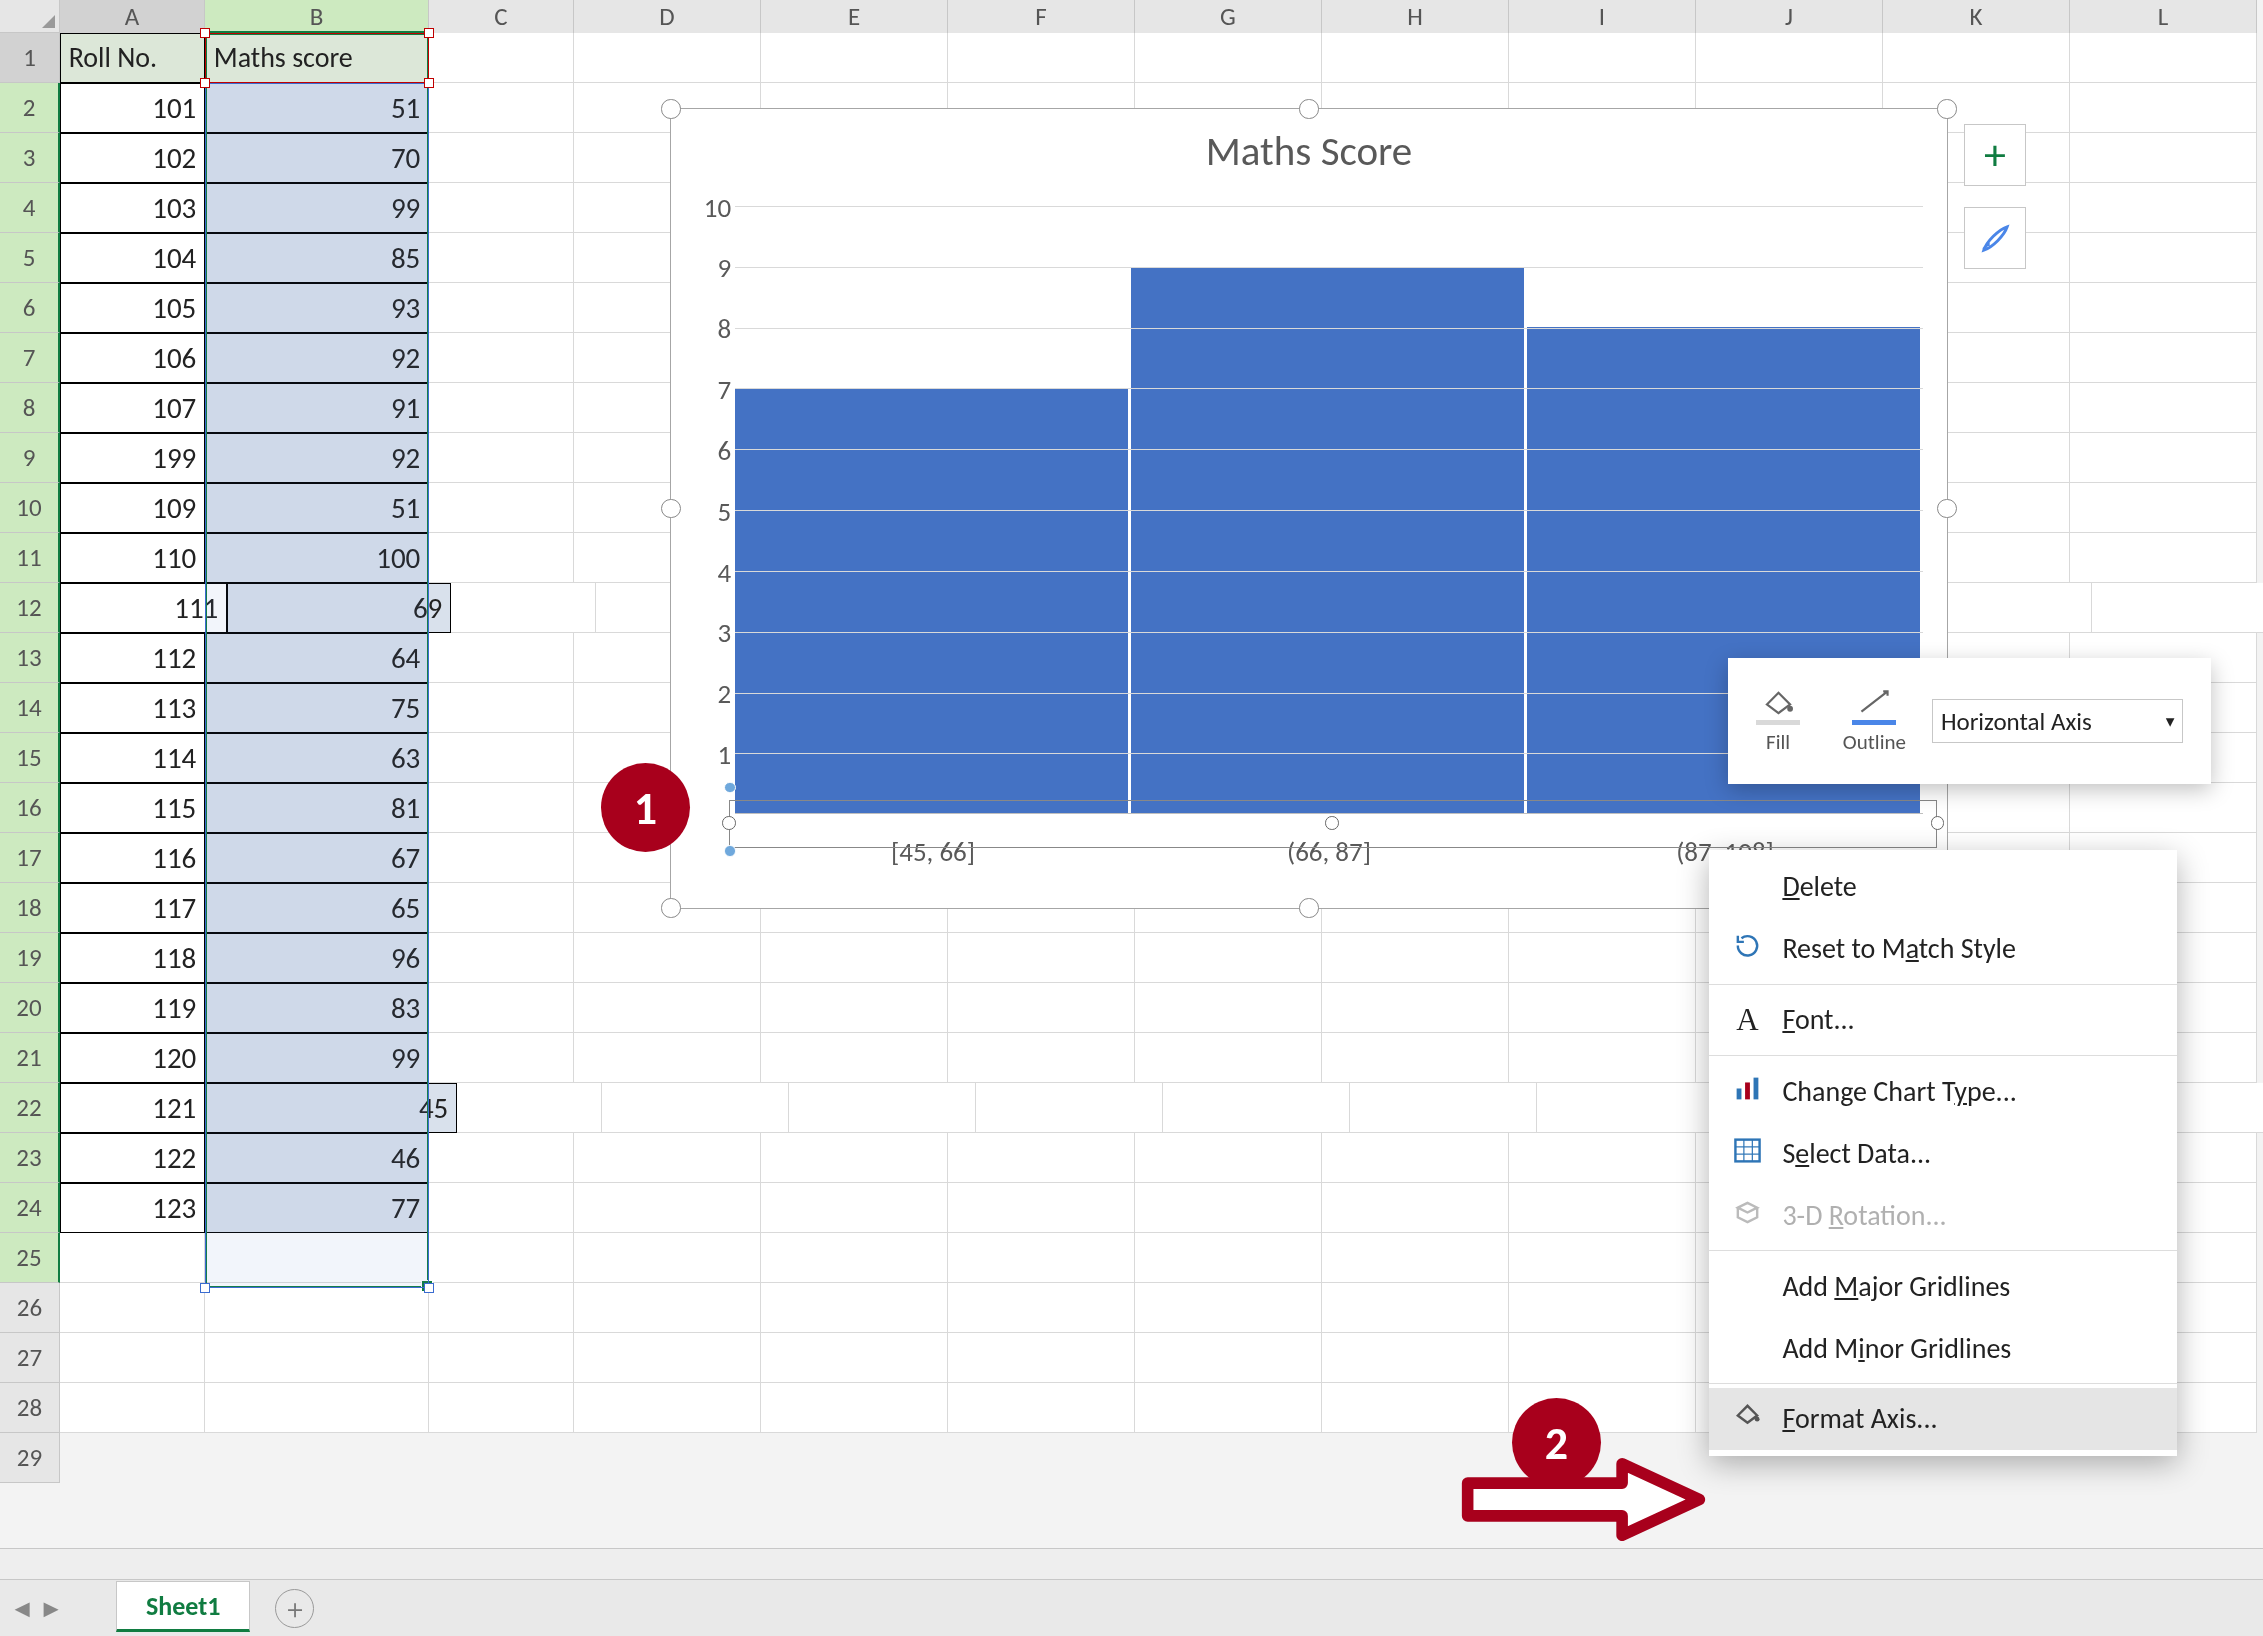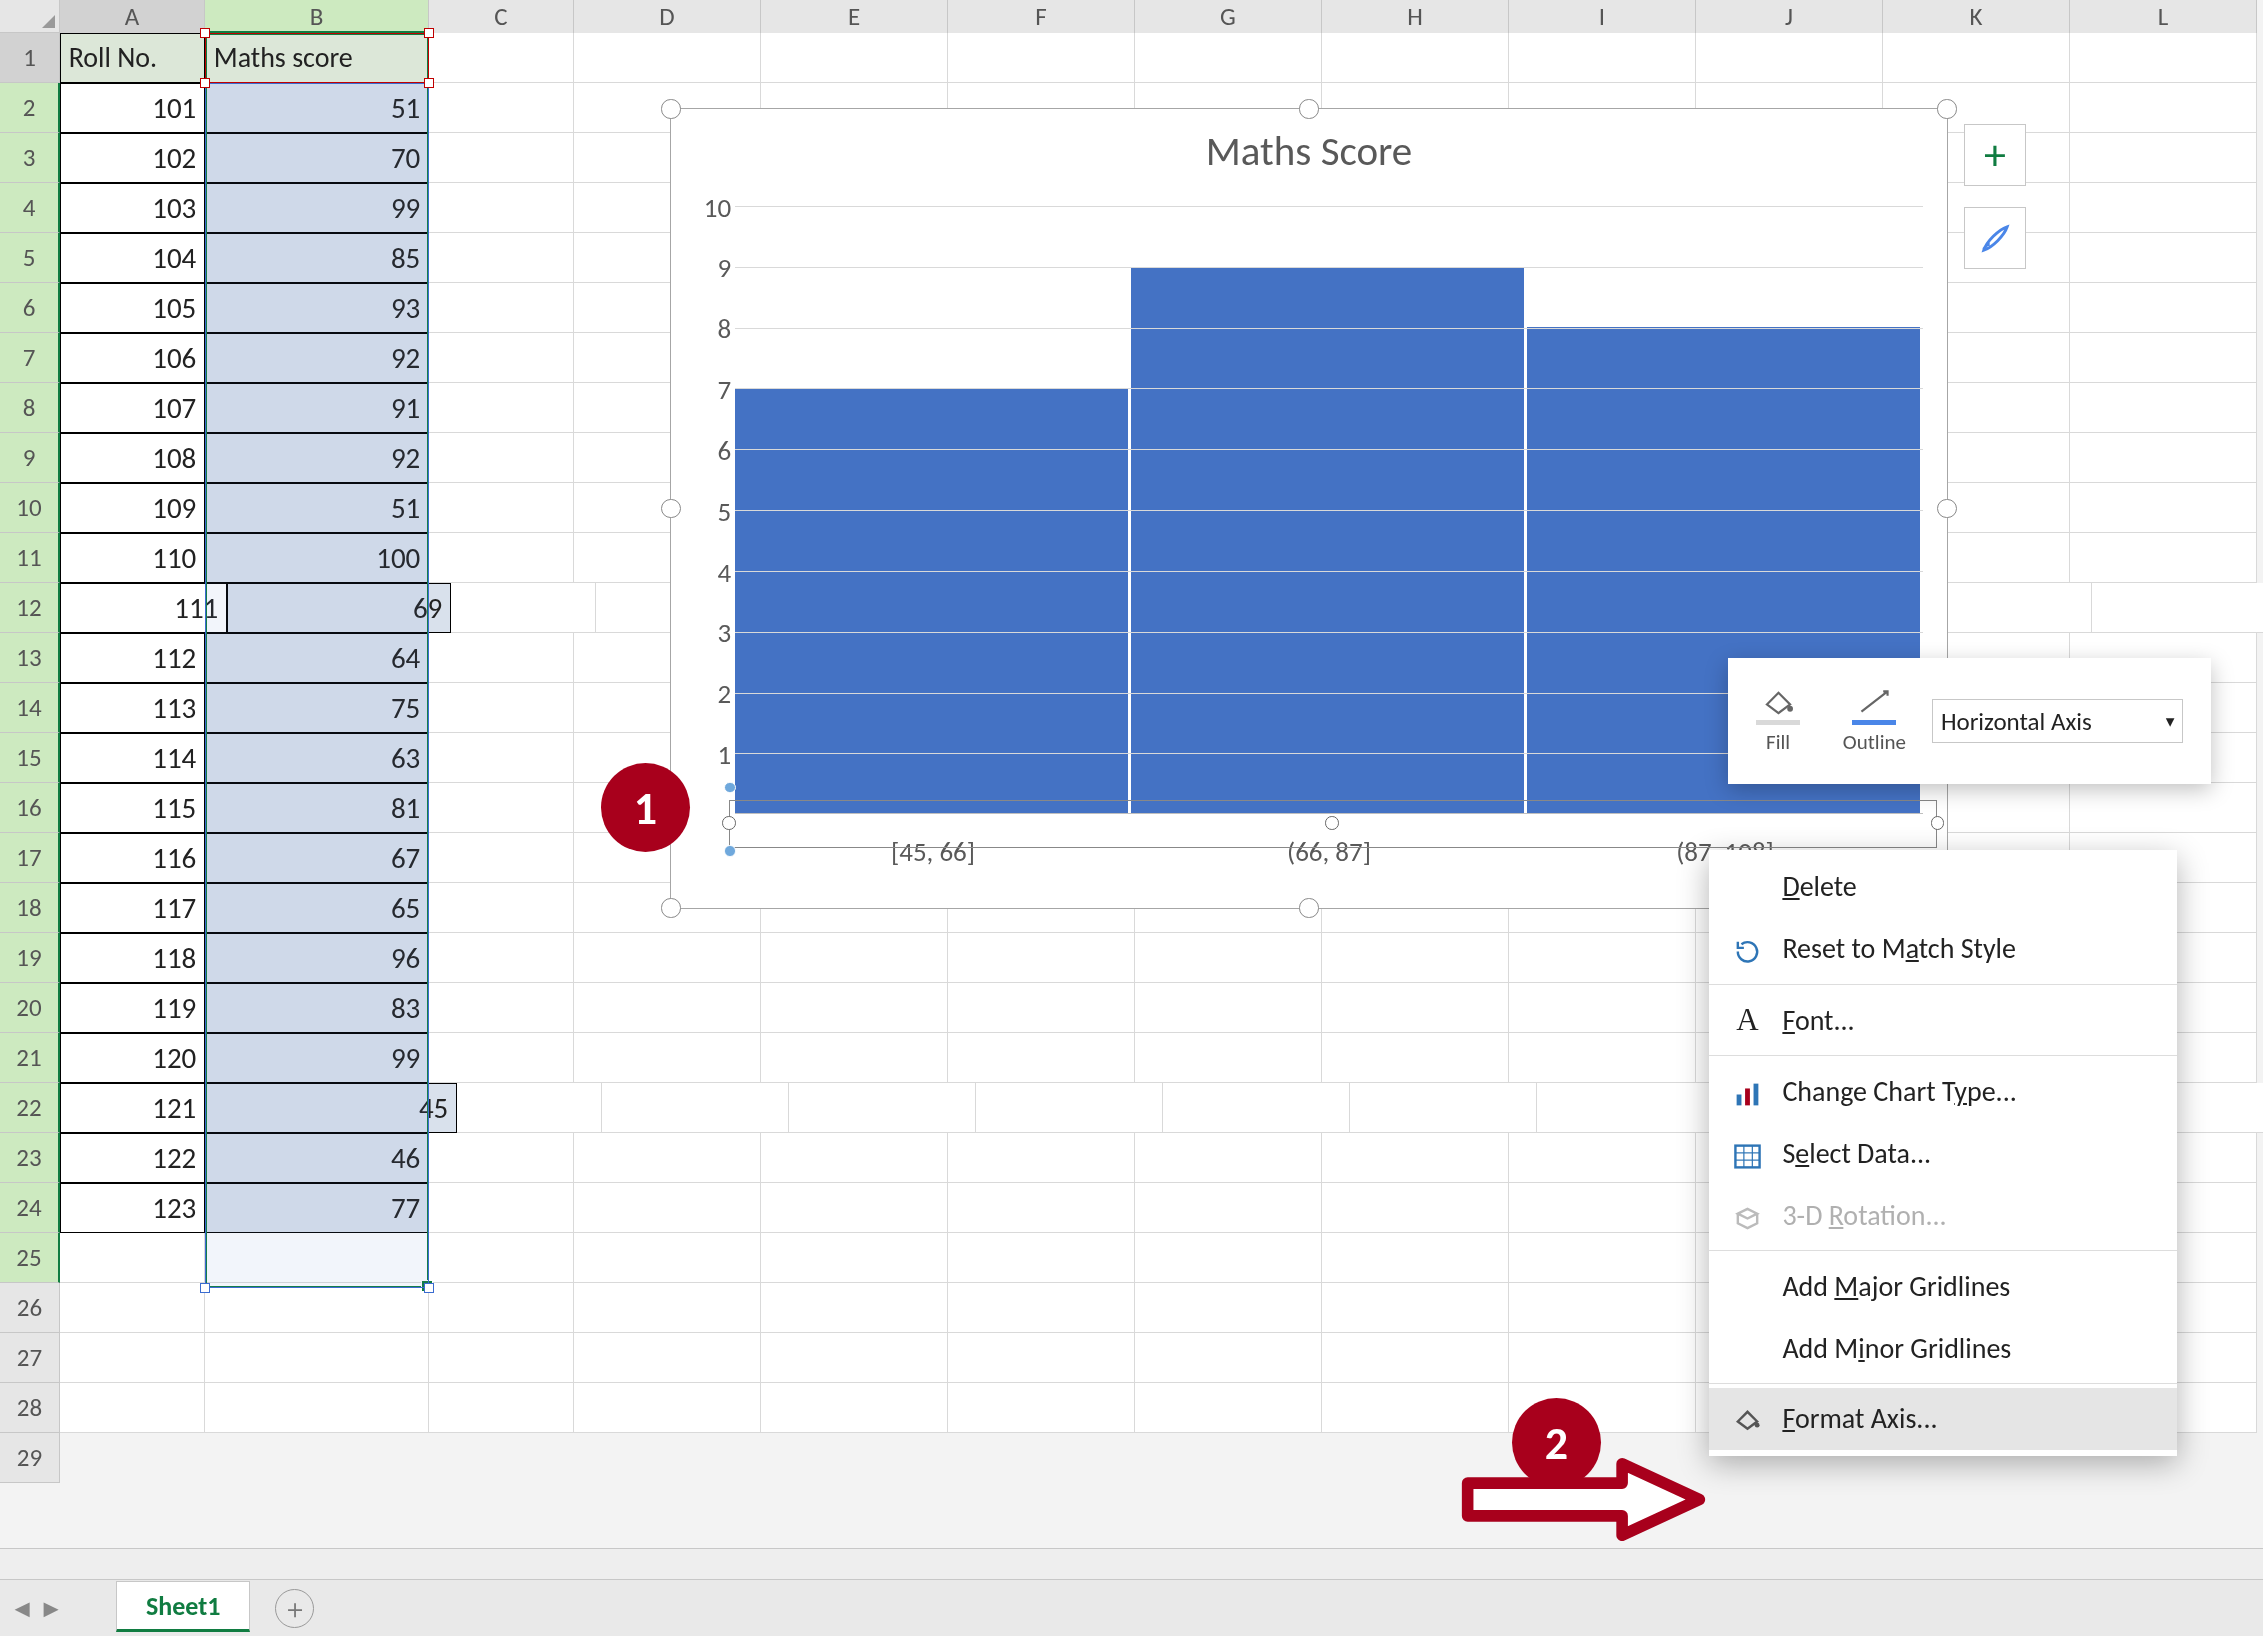--- a/index.html
+++ b/index.html
@@ -230,21 +230,21 @@
   .ctx-menu{
     position:absolute;
     top: 850px; left: 1709px;
     width: 468px;
     background:#fff;
     box-shadow: 0 7.7px 29px rgba(0,0,0,.3);
     z-index:21;
     padding:5.8px 0;
   }
   .ctx-item{
-    display:flex;align-items:flex-end;gap:17.4px;
+    display:flex;align-items:flex-start;gap:17.4px;
     padding:13.5px 21px;
     font-size:28px;
     color:#222;
     cursor:pointer;
   }
   .ctx-item.disabled{ color:#b0b0b0; }
   .ctx-item.hover{ background:#e5e5e5; }
   .ctx-icon{ width:35px; display:flex;align-items:center;justify-content:center; }
   .ctx-sep{ height:1px;background:#ddd;margin:3.9px 0; }
   .ul{ text-decoration: underline; }
@@ -456,21 +456,21 @@
       <div class="cell empty" style="width: 187px;"></div>
       <div class="cell empty" style="width: 187px;"></div>
       <div class="cell empty" style="width: 187px;"></div>
       <div class="cell empty" style="width: 187px;"></div>
       <div class="cell empty" style="width: 187px;"></div>
       <div class="cell empty" style="width: 187px;"></div>
       <div class="cell empty" style="width: 187px;"></div>
       <div class="cell empty" style="width: 187px;"></div>
     </div>
     <div class="row">
-      <div class="cell dataA" style="width: 145px;">108</div>
+      <div class="cell dataA" style="width: 145px;">199</div>
       <div class="cell dataB" style="width: 224px;">92</div>
       <div class="cell empty" style="width: 145px;"></div>
       <div class="cell empty" style="width: 187px;"></div>
       <div class="cell empty" style="width: 187px;"></div>
       <div class="cell empty" style="width: 187px;"></div>
       <div class="cell empty" style="width: 187px;"></div>
       <div class="cell empty" style="width: 187px;"></div>
       <div class="cell empty" style="width: 187px;"></div>
       <div class="cell empty" style="width: 187px;"></div>
       <div class="cell empty" style="width: 187px;"></div>

